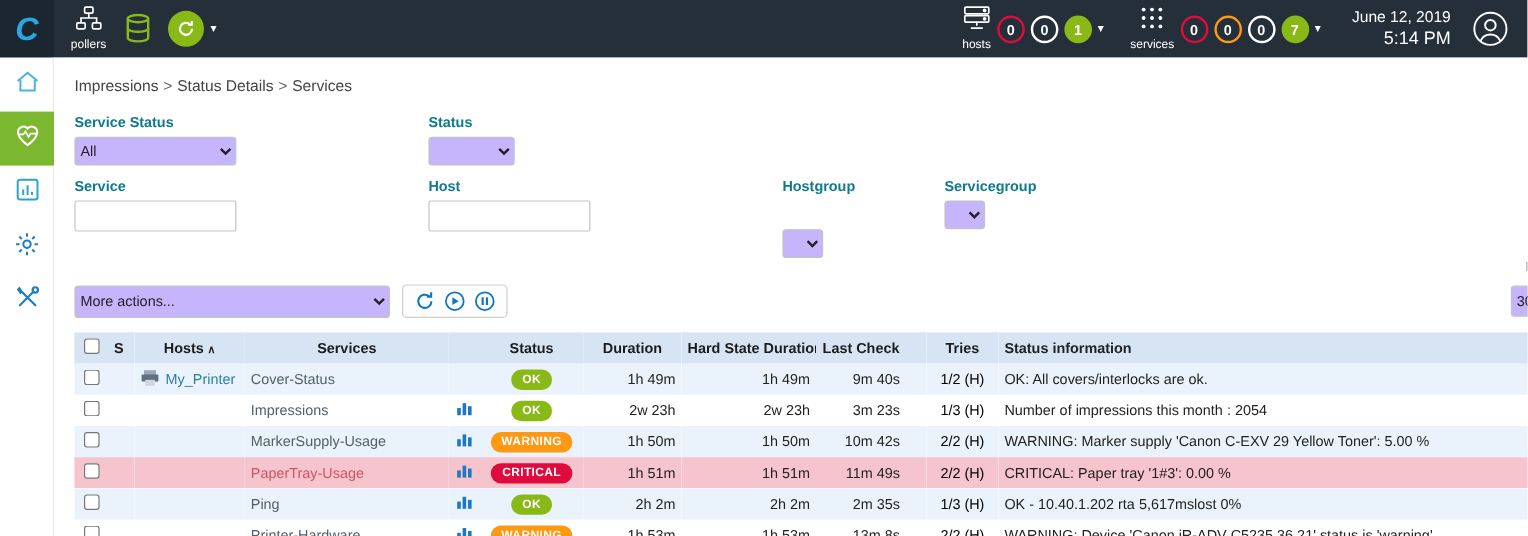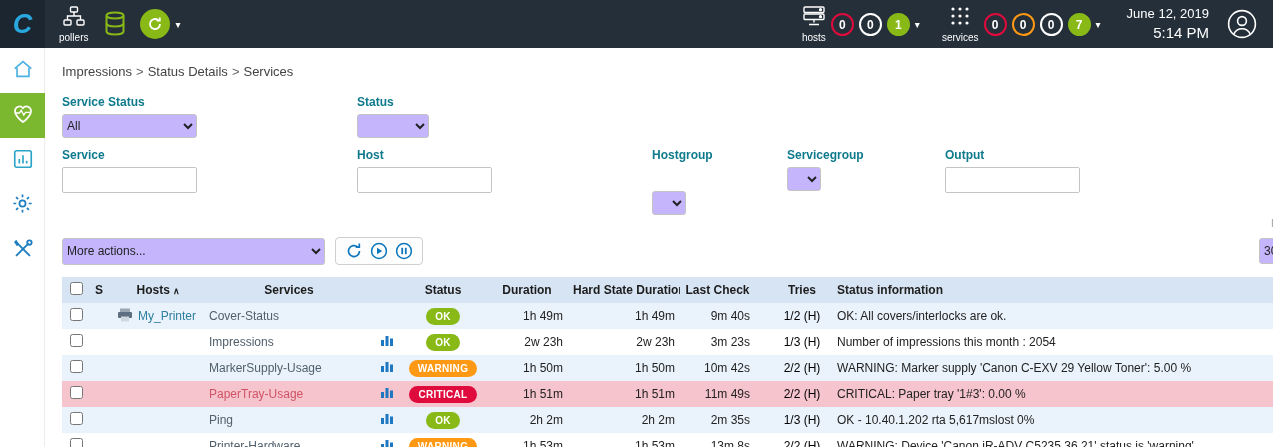--- a/index.html
+++ b/index.html
@@ -261,24 +261,20 @@
           <select class="sel-tiny">
             <option></option>
           </select>
         </div>
         <div class="f-block w158">
           <span class="f-label">Servicegroup</span>
           <select class="sel-tiny">
             <option></option>
           </select>
         </div>
-        <div class="f-block">
-          <span class="f-label">Output</span>
-          <input class="f-input" type="text" value="" style="">
-        </div>
       </div>
       <span class="filters-tag">Filters</span>
     </div>
 
     <div class="toolbar">
       <select class="sel-actions">
         <option>More actions...</option>
       </select>
       <div class="icon-box">
         <span class="tool-btn">

